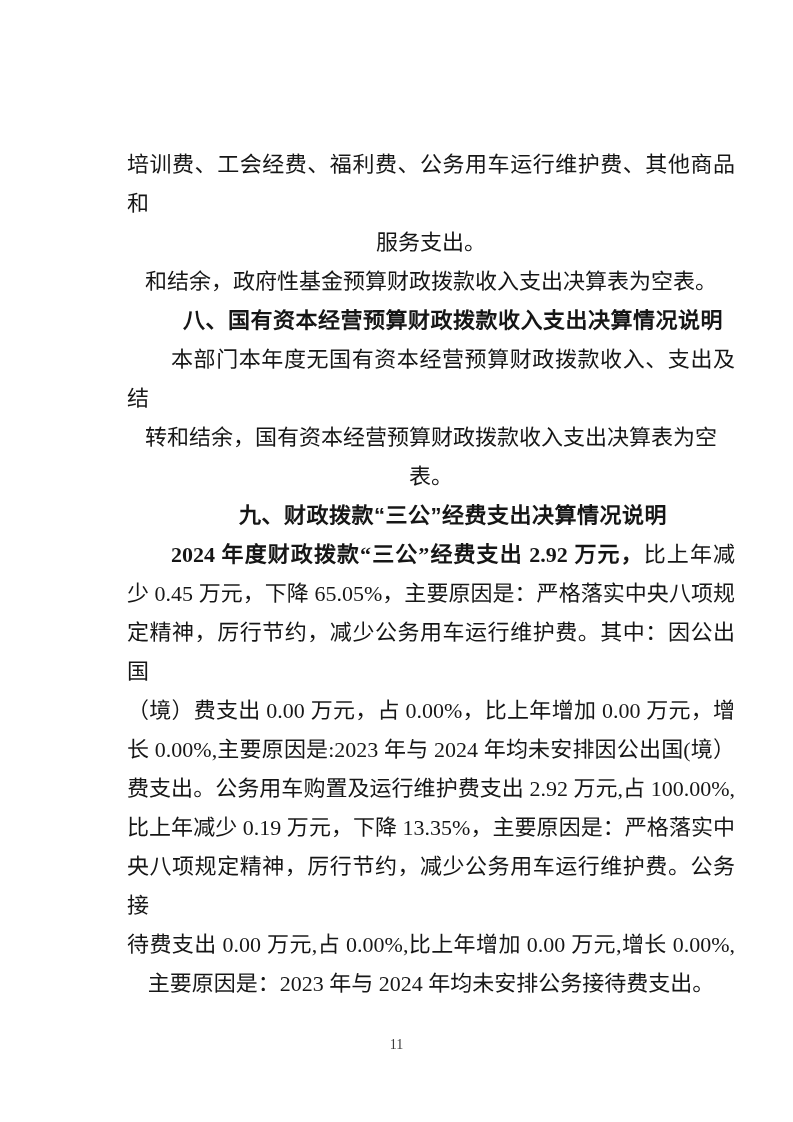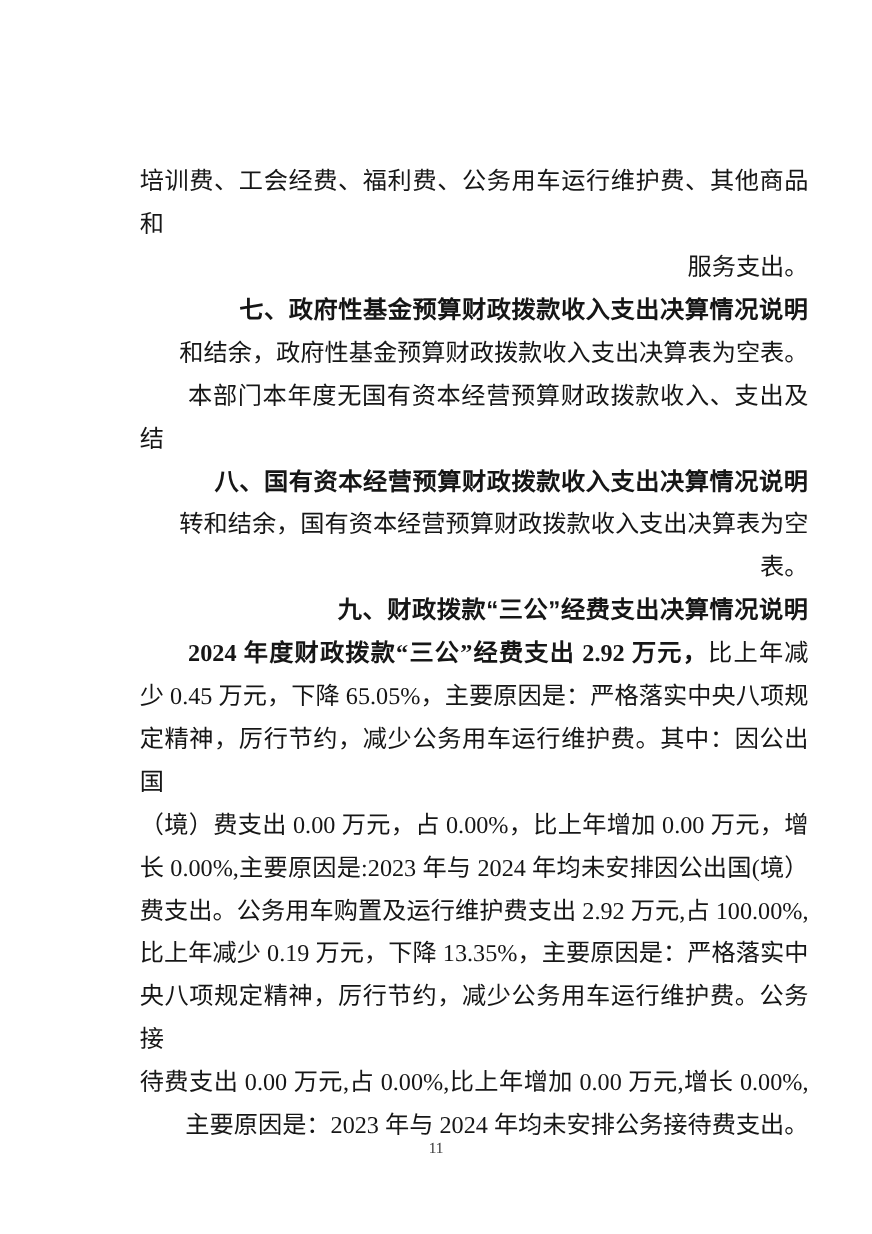--- a/index.html
+++ b/index.html
@@ -20,21 +20,21 @@
     position: absolute;
     left: 97px;
     top: 145px;
     width: 608px;
     font-family: "Liberation Serif", "DejaVu Serif", serif;
     font-size: 22px;
     line-height: 39px;
     color: #161616;
   }
   .line {
-    text-align: right;
+    text-align: center;
     min-height: 39px;
   }
   .line.indent {
     text-indent: 2em;
   }
   .line.fill {
     text-align: justify;
     text-align-last: justify;
     text-justify: inter-character;
   }
@@ -59,24 +59,23 @@
     color: #3a3a3a;
   }
 </style>
 </head>
 <body>
 
 <div class="page">
   <div class="doc-body">
       <div class="line fill"><span>培训费、工会经费、福利费、公务用车运行维护费、其他商品和</span></div>
       <div class="line"><span>服务支出。</span></div>
-      <div class="line heading indent"><span>七、政府性基金预算财政拨款收入支出决算情况说明</span></div>
       <div class="line"><span>和结余，政府性基金预算财政拨款收入支出决算表为空表。</span></div>
+      <div class="line heading indent"><span>八、国有资本经营预算财政拨款收入支出决算情况说明</span></div>
       <div class="line indent fill"><span>本部门本年度无国有资本经营预算财政拨款收入、支出及结</span></div>
-      <div class="line heading indent"><span>八、国有资本经营预算财政拨款收入支出决算情况说明</span></div>
       <div class="line"><span>转和结余，国有资本经营预算财政拨款收入支出决算表为空表。</span></div>
       <div class="line heading indent"><span>九、财政拨款“三公”经费支出决算情况说明</span></div>
       <div class="line indent fill"><span class="b">2024 年度财政拨款“三公”经费支出 2.92 万元，</span><span>比上年减</span></div>
       <div class="line fill"><span>少 0.45 万元，下降 65.05%，主要原因是：严格落实中央八项规</span></div>
       <div class="line fill"><span>定精神，厉行节约，减少公务用车运行维护费。其中：因公出国</span></div>
       <div class="line fill"><span>（境）费支出 0.00 万元，占 0.00%，比上年增加 0.00 万元，增</span></div>
       <div class="line fill"><span>长 0.00%,主要原因是:2023 年与 2024 年均未安排因公出国(境）</span></div>
       <div class="line fill"><span>费支出。公务用车购置及运行维护费支出 2.92 万元,占 100.00%,</span></div>
       <div class="line fill"><span>比上年减少 0.19 万元，下降 13.35%，主要原因是：严格落实中</span></div>
       <div class="line fill"><span>央八项规定精神，厉行节约，减少公务用车运行维护费。公务接</span></div>

